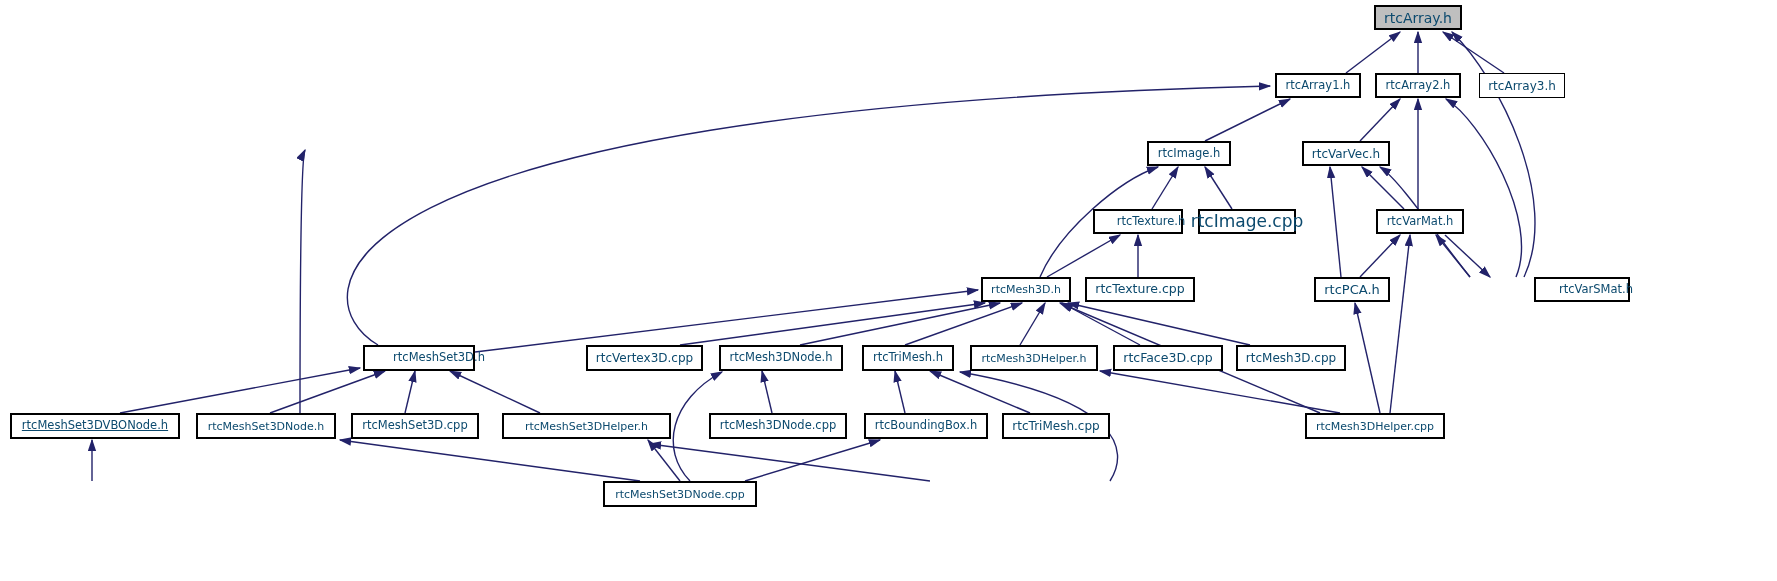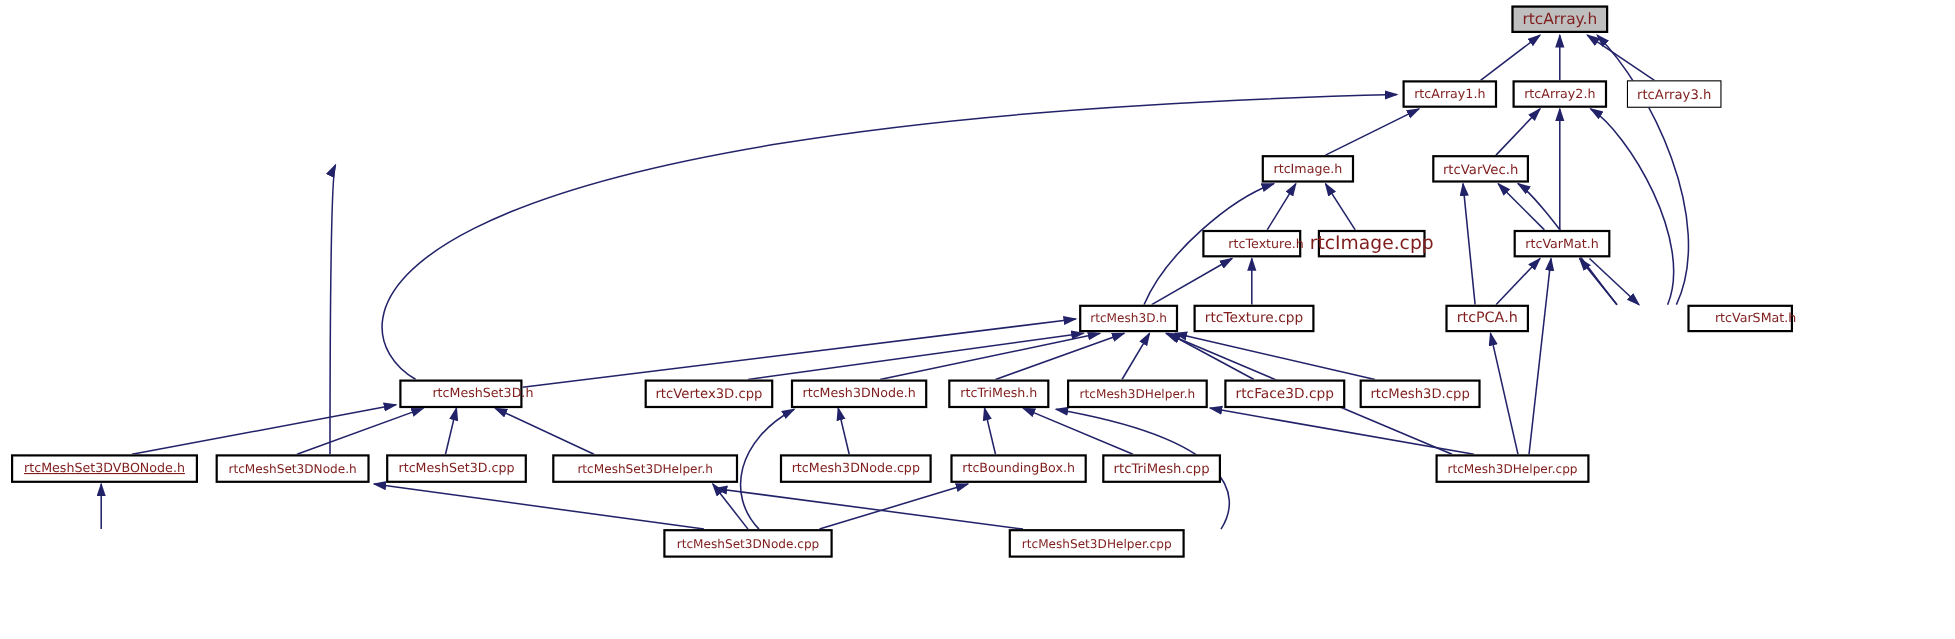--- a/index.html
+++ b/index.html
@@ -24,21 +24,21 @@
     top: 0;
     width: 1777px;
     height: 581px;
     pointer-events: none;
   }
   .node {
     position: absolute;
     box-sizing: border-box;
     border: 1px solid #000000;
     background: #ffffff;
-    color: #7f1d1d;
+    color: #0c4a6e;
     display: flex;
     align-items: center;
     justify-content: center;
     font-size: 15px;
     line-height: 1;
     letter-spacing: 0px;
     white-space: nowrap;
     cursor: pointer;
   }
   .node.root {
@@ -192,16 +192,13 @@
     </div>
     <div class="node thick" title="rtcTriMesh.cpp" style="left: 1002px; top: 413px; width: 108px; height: 26px;">
       <span class="node-label" style="font-size: 12px;">rtcTriMesh.cpp</span>
     </div>
     <div class="node thick" title="rtcMesh3DHelper.cpp" style="left: 1305px; top: 413px; width: 140px; height: 26px;">
       <span class="node-label" style="font-size: 11px;">rtcMesh3DHelper.cpp</span>
     </div>
     <div class="node thick" title="rtcMeshSet3DNode.cpp" style="left: 603px; top: 481px; width: 154px; height: 26px;">
       <span class="node-label" style="font-size: 11px;">rtcMeshSet3DNode.cpp</span>
     </div>
-    <div class="node thick" title="rtcMeshSet3DHelper.cpp" style="left: 917px; top: 481px; width: 160px; height: 26px;">
-      <span class="node-label" style="font-size: 11px;">rtcMeshSet3DHelper.cpp</span>
-    </div>
   </div>
 
 </body></html>

